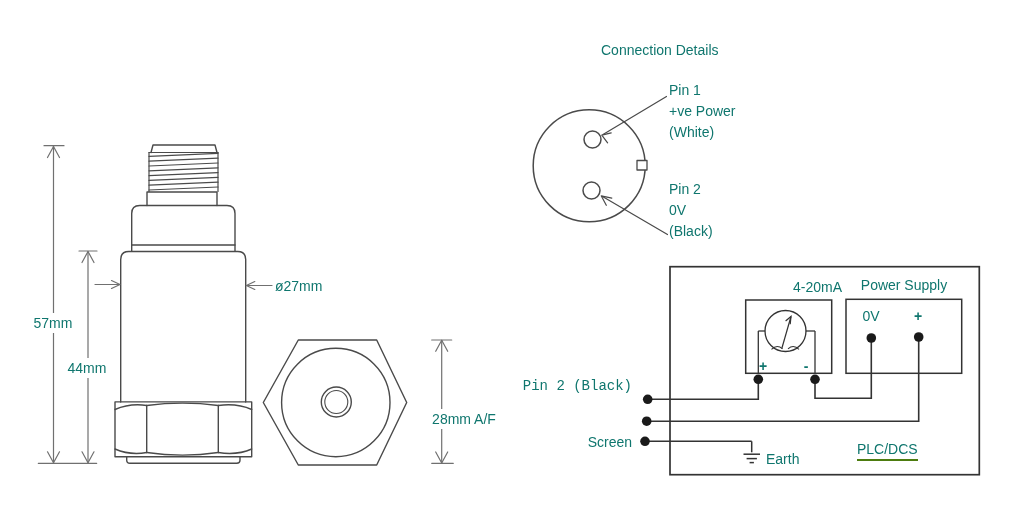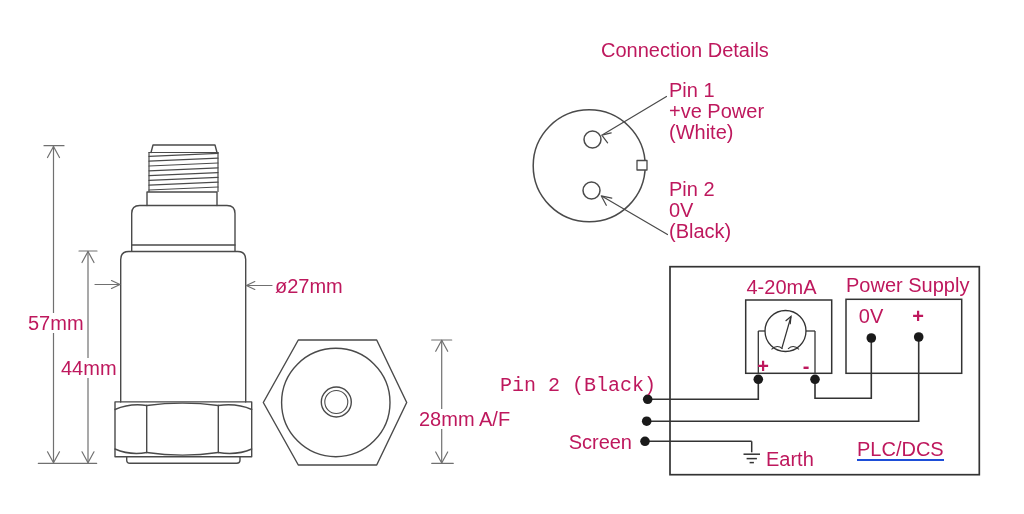--- a/index.html
+++ b/index.html
@@ -2,29 +2,29 @@
 <html><head>
 <meta charset="utf-8">
 <style>
   html,body{margin:0;padding:0;background:#ffffff;}
   #canvas{
     position:relative;width:1024px;height:514px;background:#ffffff;overflow:hidden;
     font-family:"Liberation Sans", sans-serif;
   }
   #canvas svg{position:absolute;left:0;top:0;}
   .lbl{
-    position:absolute;color:#be185d;font-size:20px;line-height:20px;
+    position:absolute;color:#0f766e;font-size:14px;line-height:20px;
     white-space:nowrap;
   }
   .mask{background:#ffffff;padding:0 2px;margin-top:16px;}
   .ctr{text-align:center;}
   .rt{text-align:right;}
   .bold{font-weight:700;}
   .multi{line-height:21px;}
-  .underlined{border-bottom:2px solid #1d4ed8;padding-bottom:1px;line-height:17px;}
+  .underlined{border-bottom:2px solid #4d7c0f;padding-bottom:1px;line-height:17px;}
 </style>
 </head>
 <body>
 
 <div id="canvas">
 
   <svg width="1024" height="514" viewBox="0 0 1024 514">
 
     <g fill="none" stroke="#4a4a4a" stroke-width="1.4" stroke-linecap="round" stroke-linejoin="round">
 
@@ -181,21 +181,21 @@
     <div>+ve Power</div>
     <div>(White)</div>
   </div>
 
   <div class="lbl multi" style="left:669px;top:179px;">
     <div>Pin 2</div>
     <div>0V</div>
     <div>(Black)</div>
   </div>
 
-  <div class="lbl ctr" style="left:738px;top:277px;width:87px;">4-20mA</div>
+  <div class="lbl ctr" style="left:774px;top:277px;width:87px;">4-20mA</div>
   <div class="lbl ctr" style="left:846px;top:275px;width:116px;">Power Supply</div>
   <div class="lbl ctr" style="left:856px;top:306px;width:30px;">0V</div>
   <div class="lbl ctr bold" style="left:903px;top:306px;width:30px;">+</div>
   <div class="lbl ctr bold" style="left:755px;top:356px;width:16px;">+</div>
   <div class="lbl ctr bold" style="left:798px;top:356px;width:16px;">-</div>
 
   <div class="lbl rt" style="left:500px;top:376px;width:132px;font-family:Liberation Mono, monospace;">Pin 2 (Black)</div>
   <div class="lbl rt" style="left:500px;top:432px;width:132px;">Screen</div>
 
   <div class="lbl" style="left:766px;top:449px;">Earth</div>

